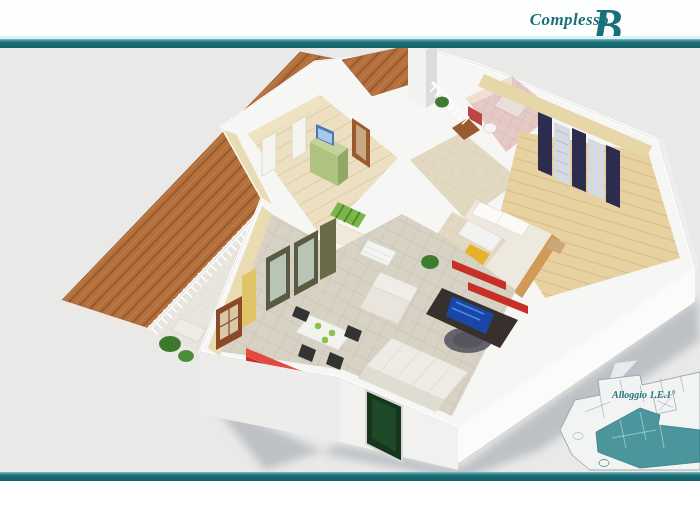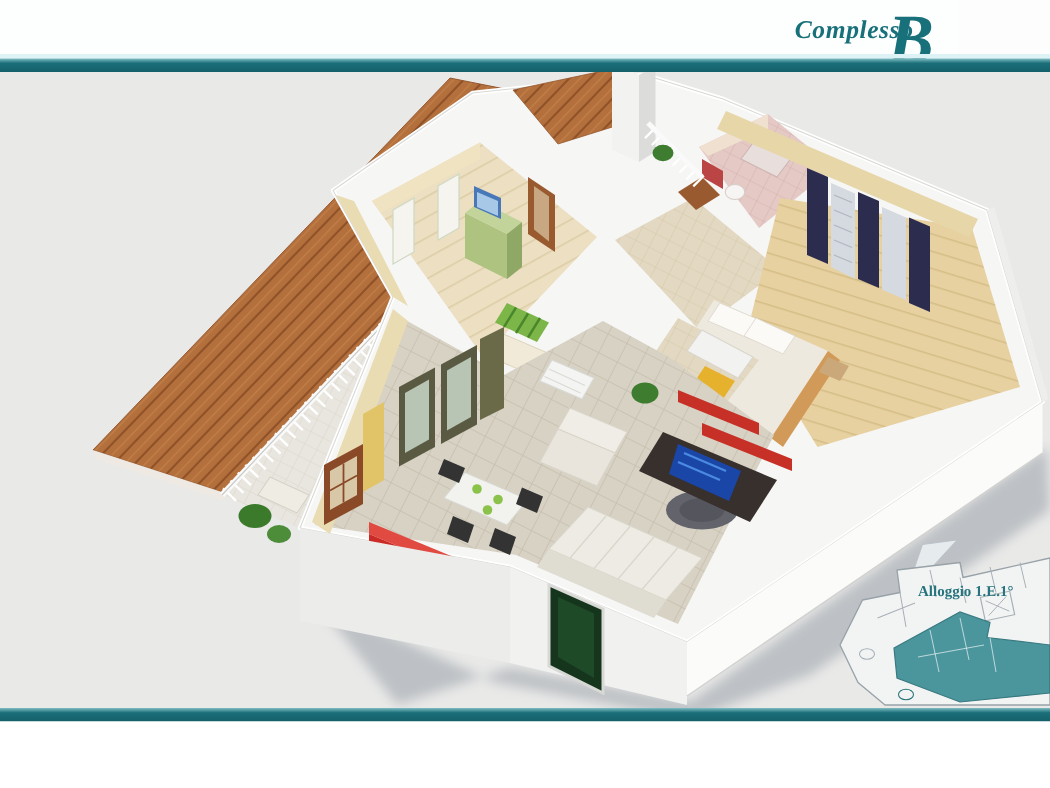--- a/index.html
+++ b/index.html
@@ -9,21 +9,21 @@
   .brand{position:absolute;right:30px;top:10px;font-style:italic;font-weight:600;
          font-size:17px;color:#17707a;letter-spacing:.4px;white-space:nowrap;}
   .brand-initial{position:absolute;right:-14px;top:-6px;font-style:italic;font-weight:bold;
          font-size:46px;line-height:44px;color:#17707a;}
   .accent-line{position:absolute;left:0;top:36px;width:700px;height:3px;background:#ddf2f4;}
   .bar{position:absolute;left:0;width:700px;background:linear-gradient(#7fbcc2,#1b6f79 35%,#14606a);}
   .bar.top{top:39px;height:9px;}
   .bar.bottom{top:472px;height:9px;}
   .canvas{position:absolute;left:0;top:48px;width:700px;height:424px;background:#e9e9e8;}
   .canvas svg{position:absolute;left:0;top:0;}
-  .plan-label{position:absolute;left:612px;top:341px;width:88px;font-weight:bold;
+  .plan-label{position:absolute;left:612px;top:341px;width:88px;font-style:italic;font-weight:bold;
          font-size:10px;color:#27747e;white-space:nowrap;}
   .bottom-strip{position:absolute;left:0;top:481px;width:700px;height:44px;background:#ffffff;}
 </style>
 </head>
 <body>
 
 <div class="page">
 
   <div class="top-strip">
     <div class="brand">

